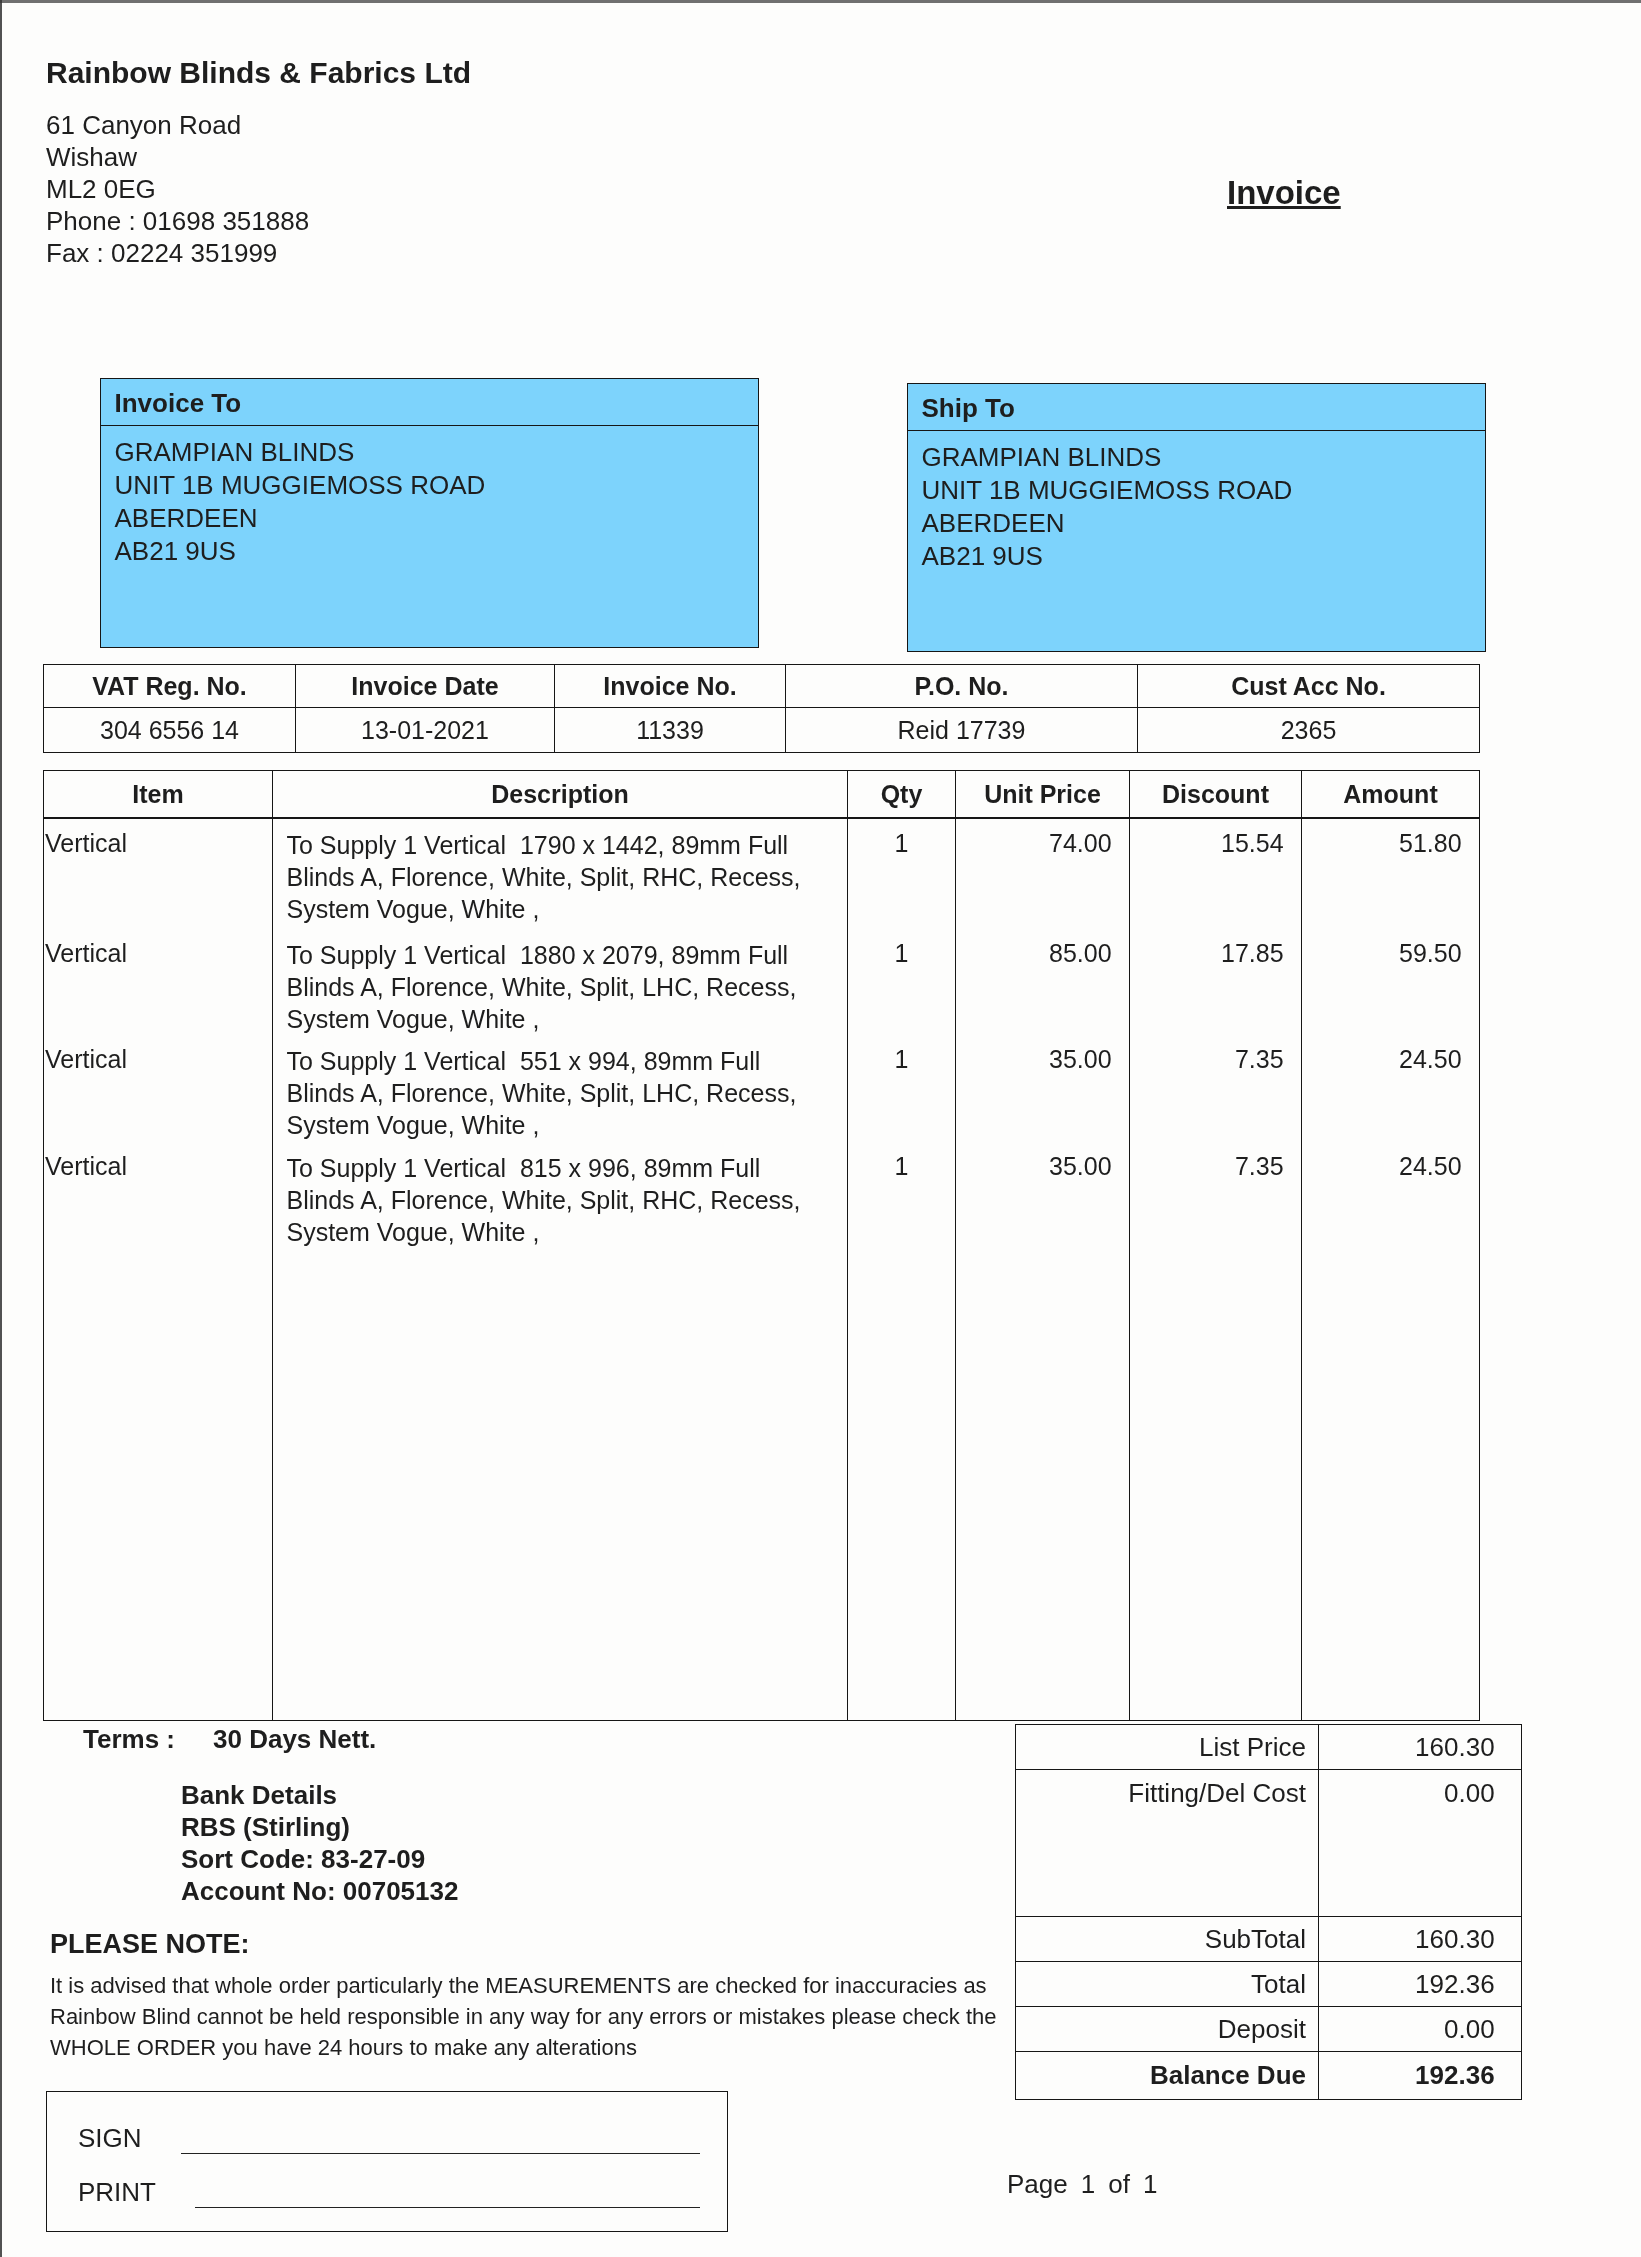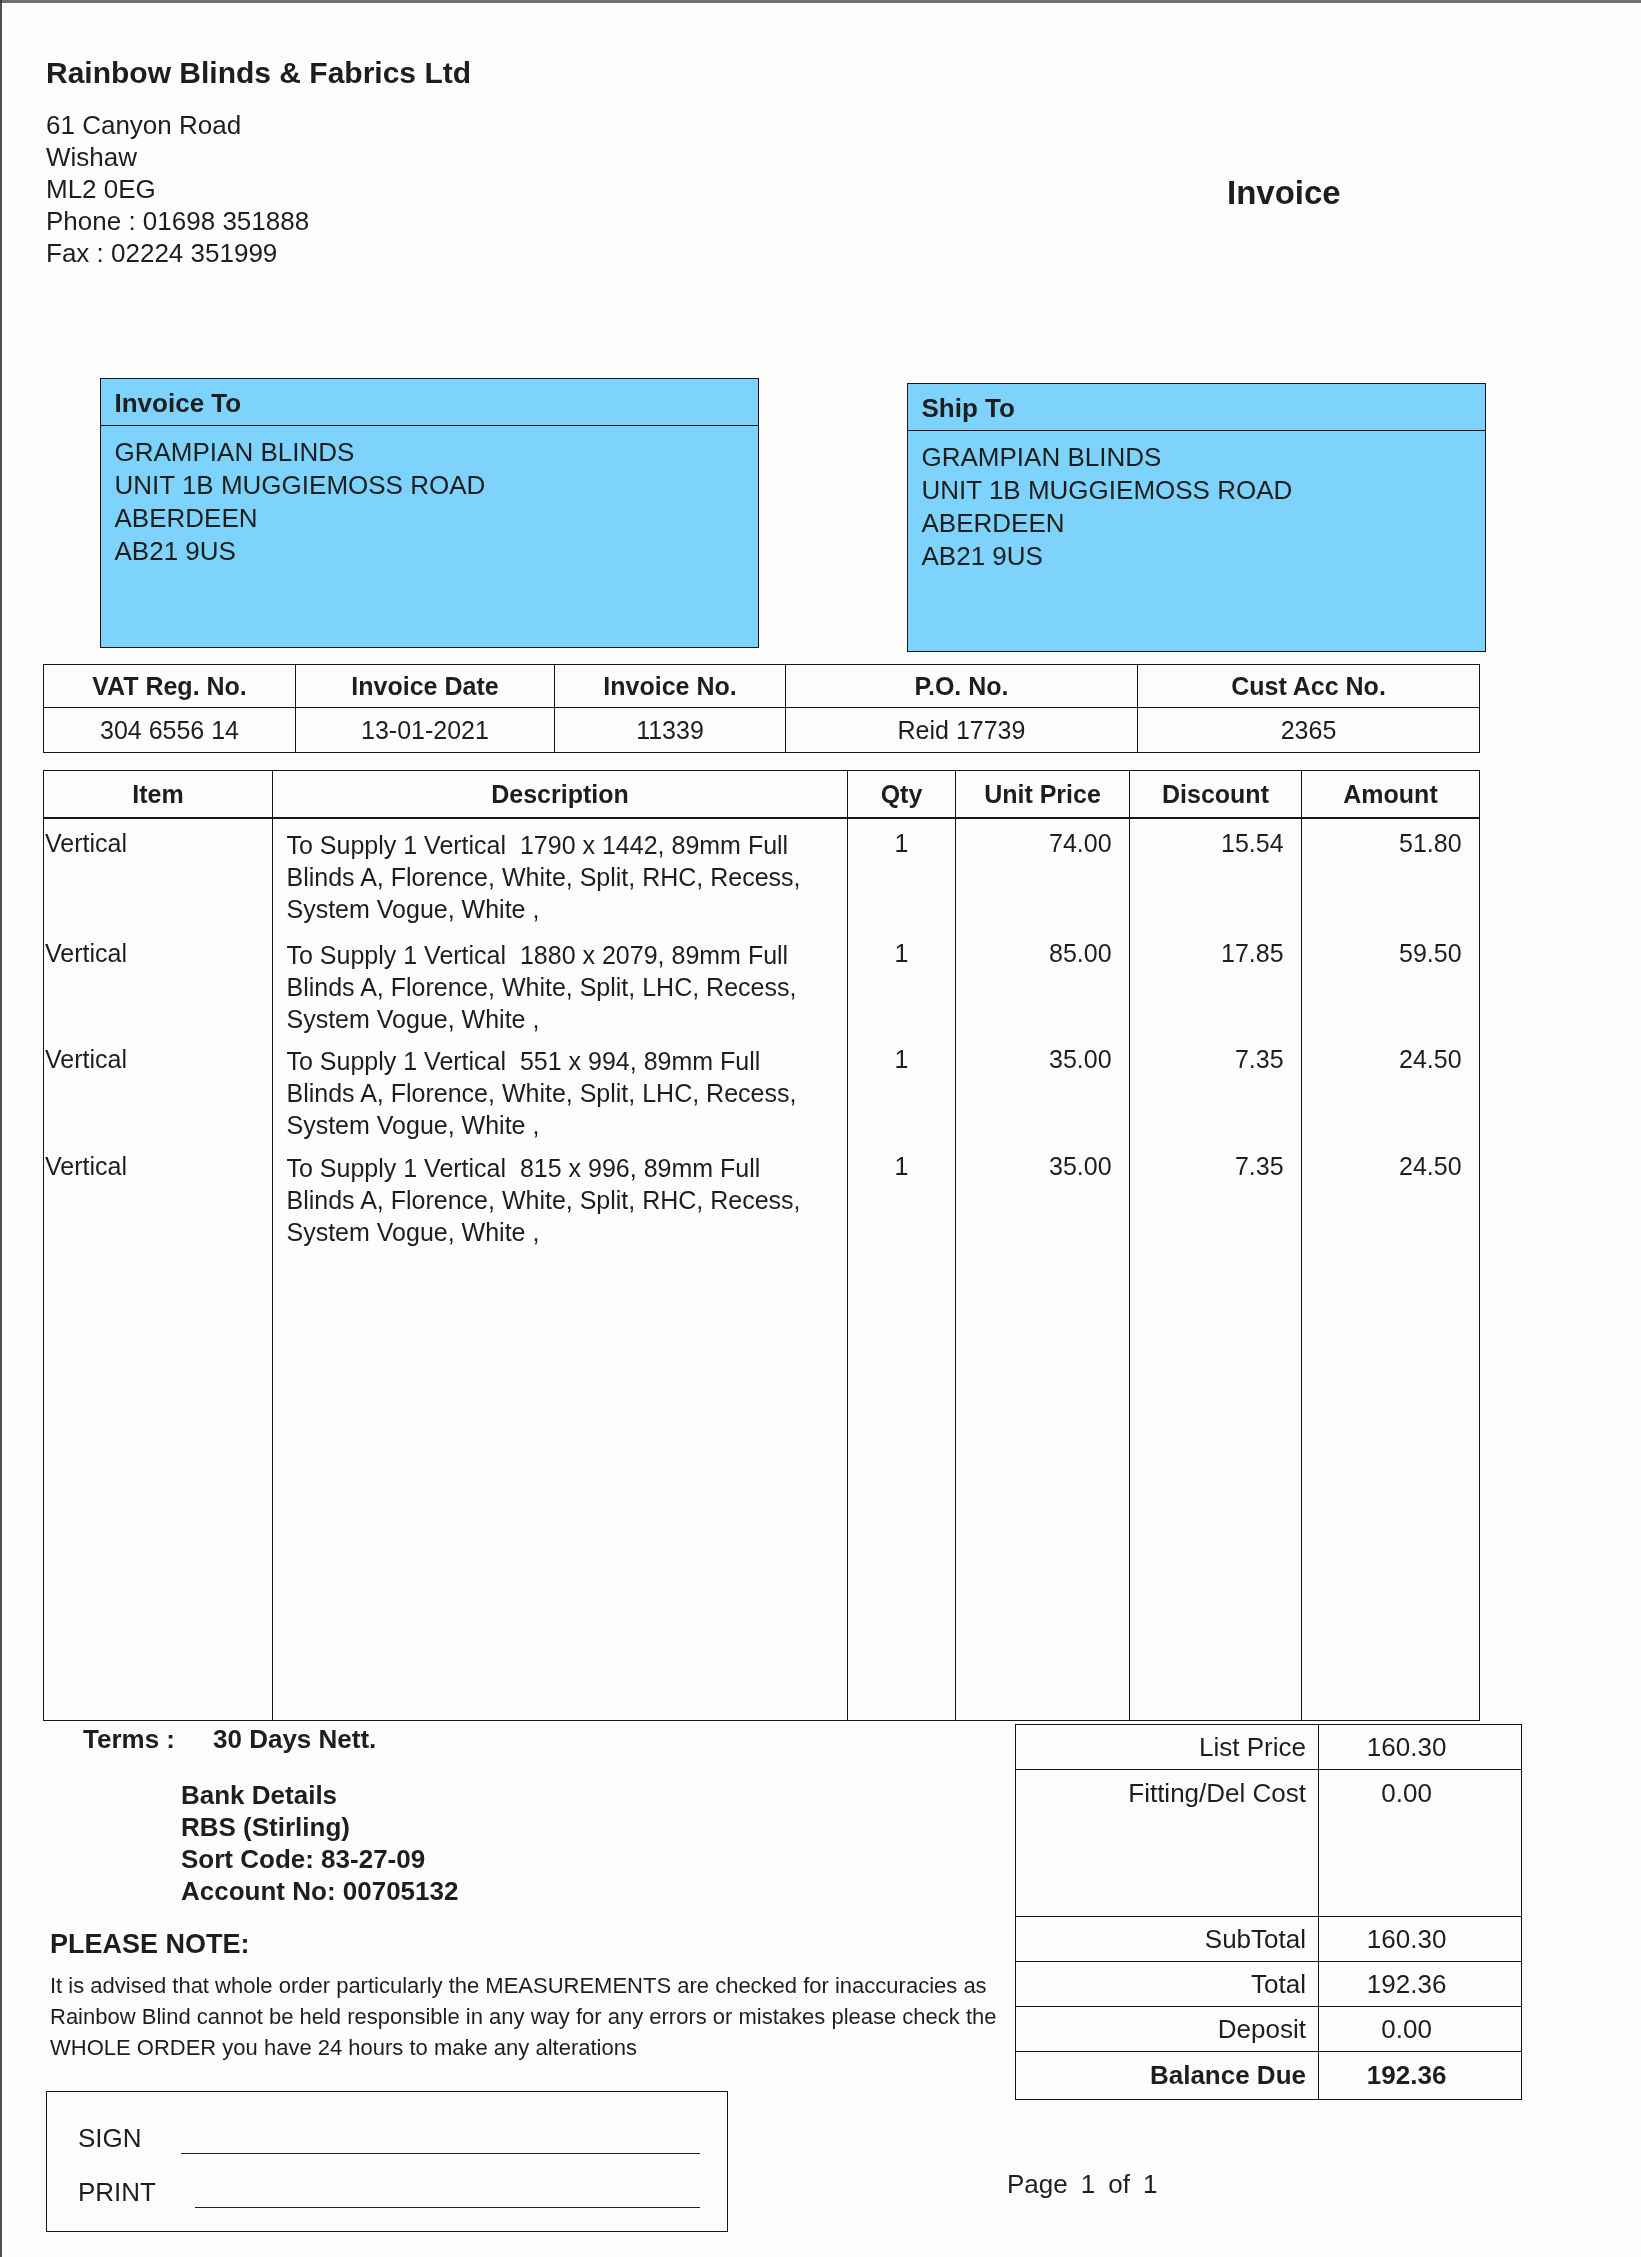--- a/index.html
+++ b/index.html
@@ -13,21 +13,21 @@
   }
   
   .scan-edge-top{position:absolute;top:0;left:0;width:100%;height:2.9px;background:#4c4c4c;opacity:.8;}
   .scan-edge-left{position:absolute;top:0;left:0;width:1.9px;height:100%;background:#343434;opacity:.85;}
 
   
   .company{position:absolute;left:46px;top:56px;}
   .company-name{font-size:30px;font-weight:bold;margin-bottom:19.3px;}
   .company-line{font-size:26px;line-height:32px;}
 
-  .doc-title{position:absolute;left:1227px;top:174px;font-size:33px;font-weight:bold;}
+  .doc-title{position:absolute;left:1227px;top:174px;font-size:33px;font-weight:bold;text-decoration:underline;}
 
   
   .addr-box{position:absolute;border:1.9px solid #161616;background:#7dd3fc;}
   .invoice-to{left:100px;top:378px;width:657px;height:268px;}
   .ship-to{left:907px;top:383px;width:577px;height:267px;}
   .addr-box-header{font-size:26px;font-weight:bold;padding:8.7px 13.5px 6.8px 13.5px;border-bottom:1.9px solid #161616;}
   .addr-box-body{padding:9.7px 13.5px;font-size:26px;line-height:33px;}
 
   
   table{border-collapse:collapse;table-layout:fixed;}
@@ -50,21 +50,21 @@
   
   .terms-row{position:absolute;left:50px;top:1724px;font-size:26px;font-weight:bold;margin-left:33px;}
   .terms-label{display:inline-block;width:130px;}
   .bank{position:absolute;left:181px;top:1779px;font-size:26px;font-weight:bold;line-height:32px;}
   .note-title{position:absolute;left:50px;top:1929px;font-size:27px;font-weight:bold;}
   .note-body{position:absolute;left:50px;top:1970px;width:966px;font-size:22px;line-height:31px;margin:0;}
 
   
   .totals-table{position:absolute;left:1015px;top:1724px;width:465px;}
   .totals-table td{border:1.9px solid #161616;font-size:26px;padding:0 11.6px 0 0;text-align:right;}
-  .totals-table .t-value{padding-right:26px;text-align:center;}
+  .totals-table .t-value{padding-right:26px;}
   .t-label{width:290px;}
   .t-value{width:176px;}
   .totals-table tr{height:45px;}
   .totals-table tr.r-fitting{height:147px;}
   .totals-table tr.r-fitting td{vertical-align:top;padding-top:7.7px;}
   .totals-table tr.r-balance td{font-weight:bold;height:47px;}
 
   
   .sign-box{position:absolute;left:46px;top:2091px;width:682px;height:141px;border:1.9px solid #161616;padding-top:13.5px;box-sizing:border-box;}
   .sign-row{display:flex;align-items:flex-end;height:54px;padding:0 27px 0 31px;font-size:26px;}

